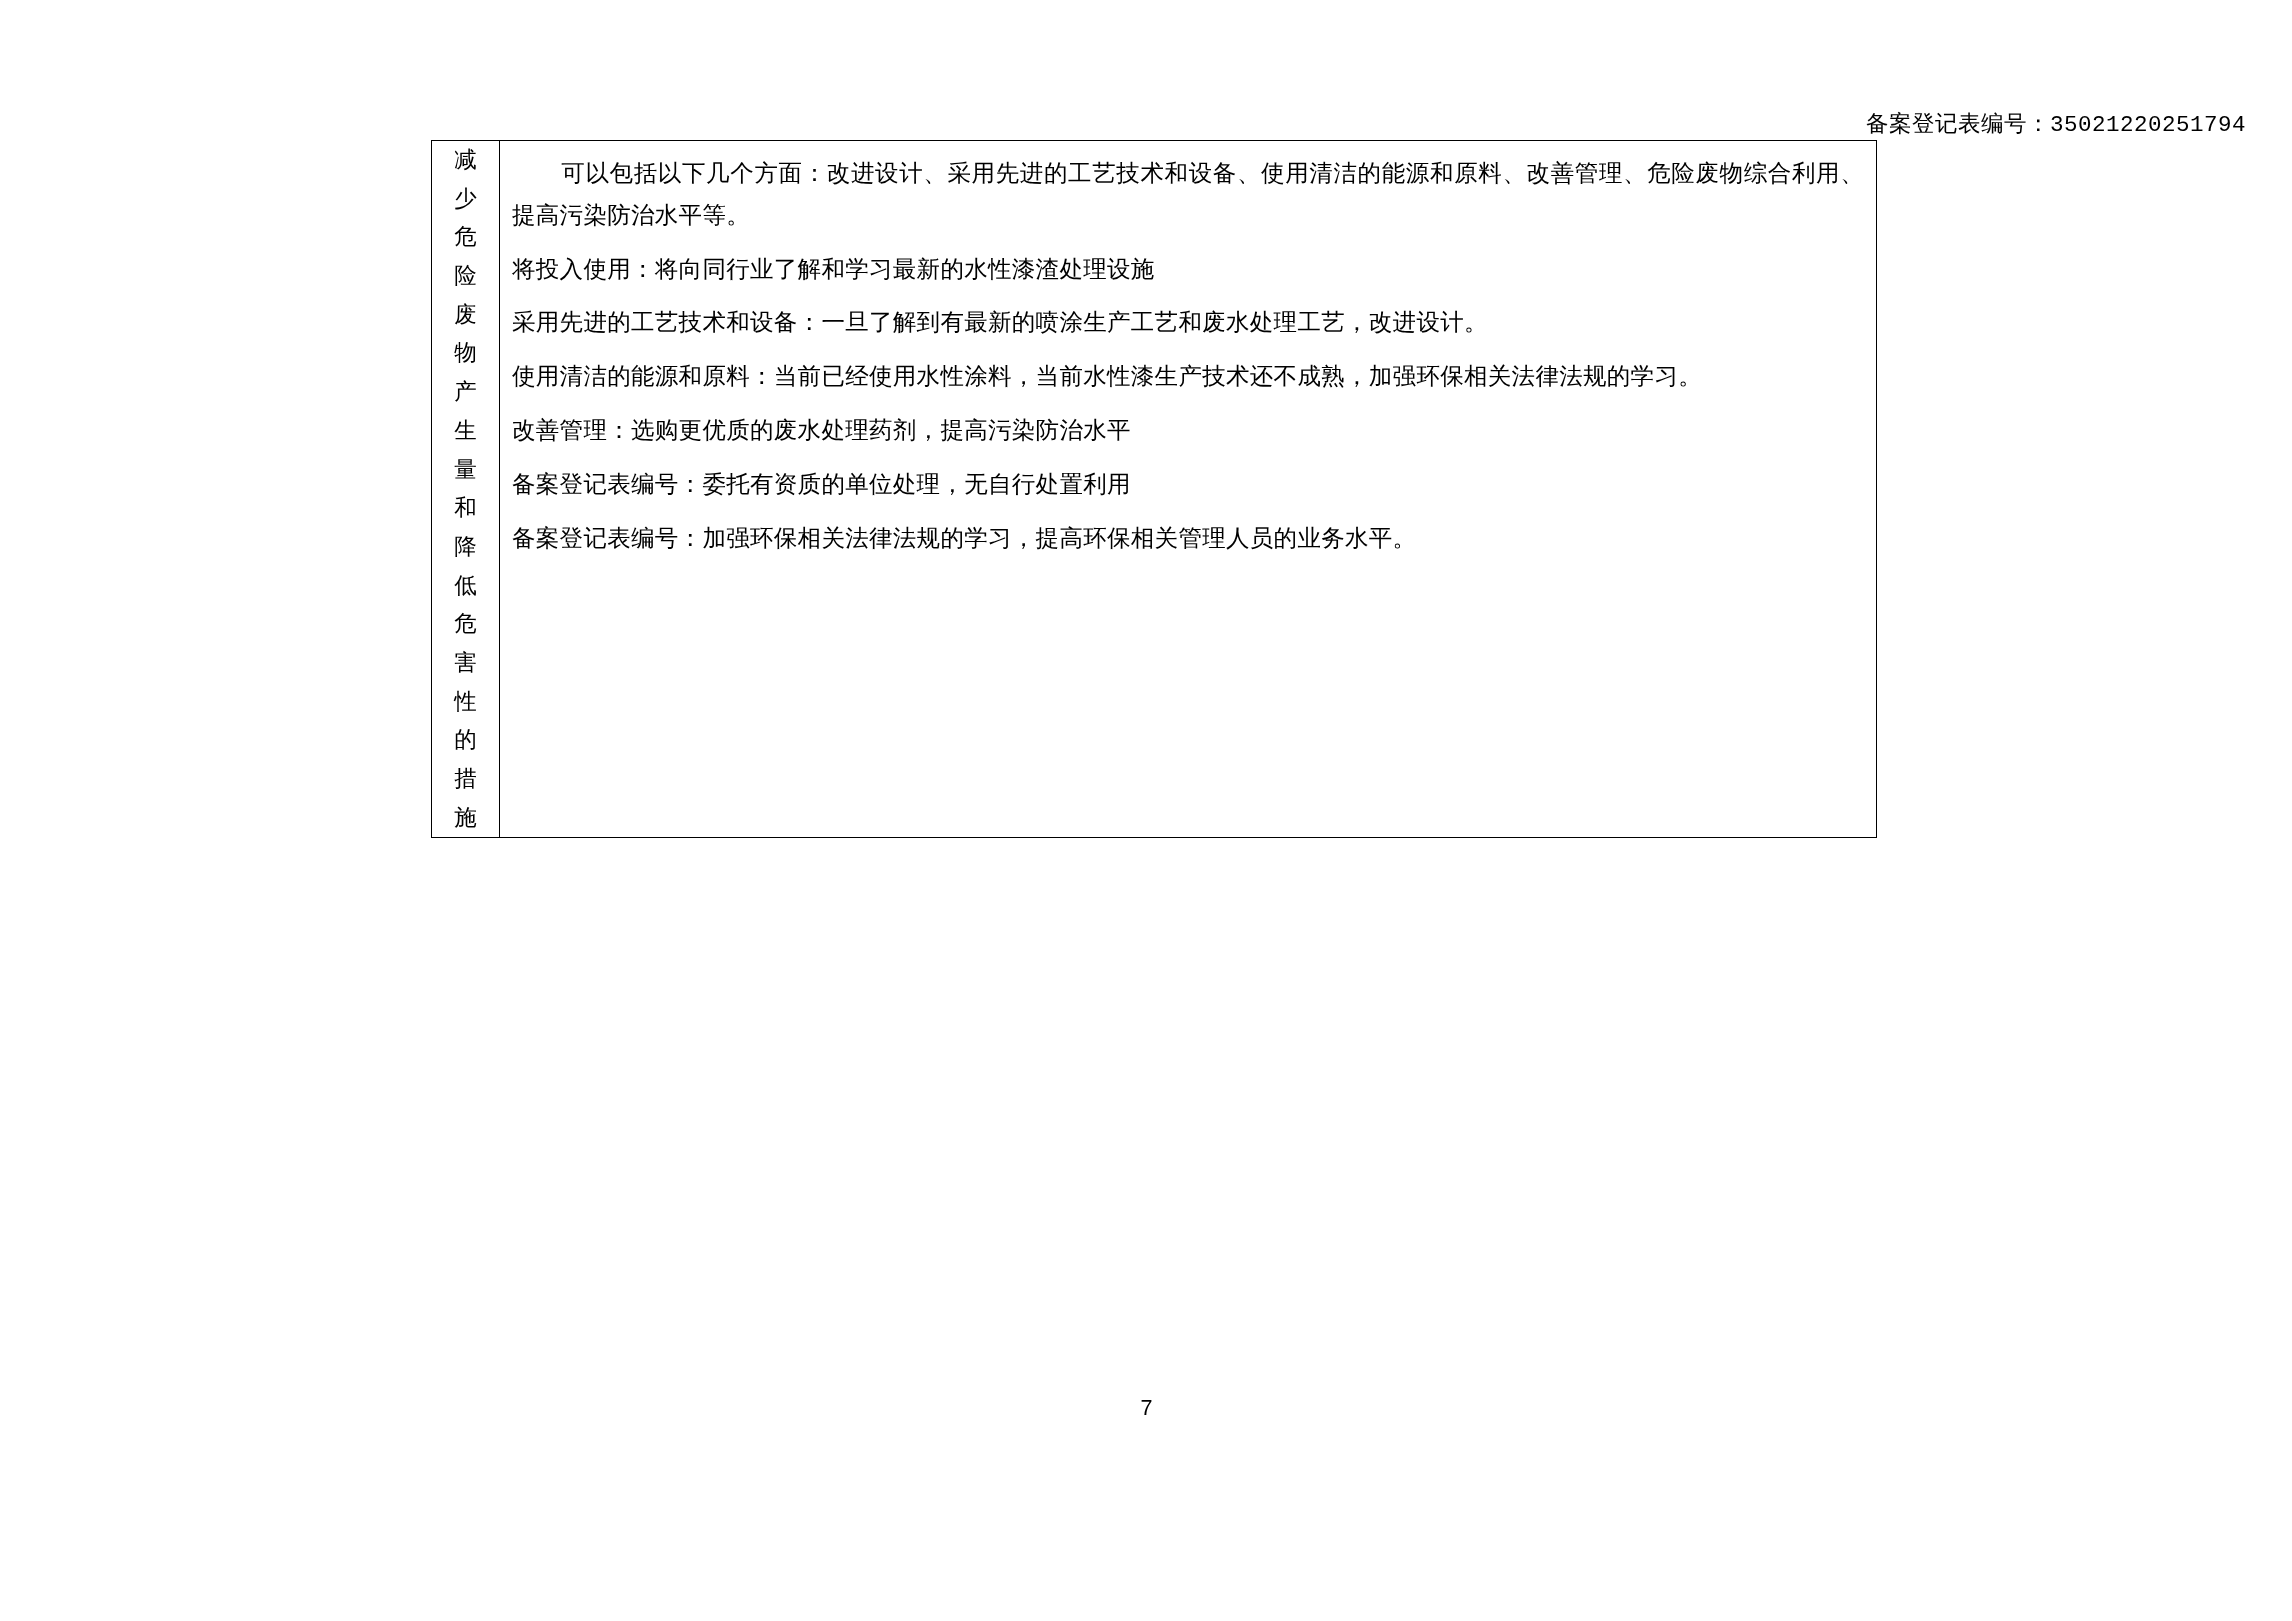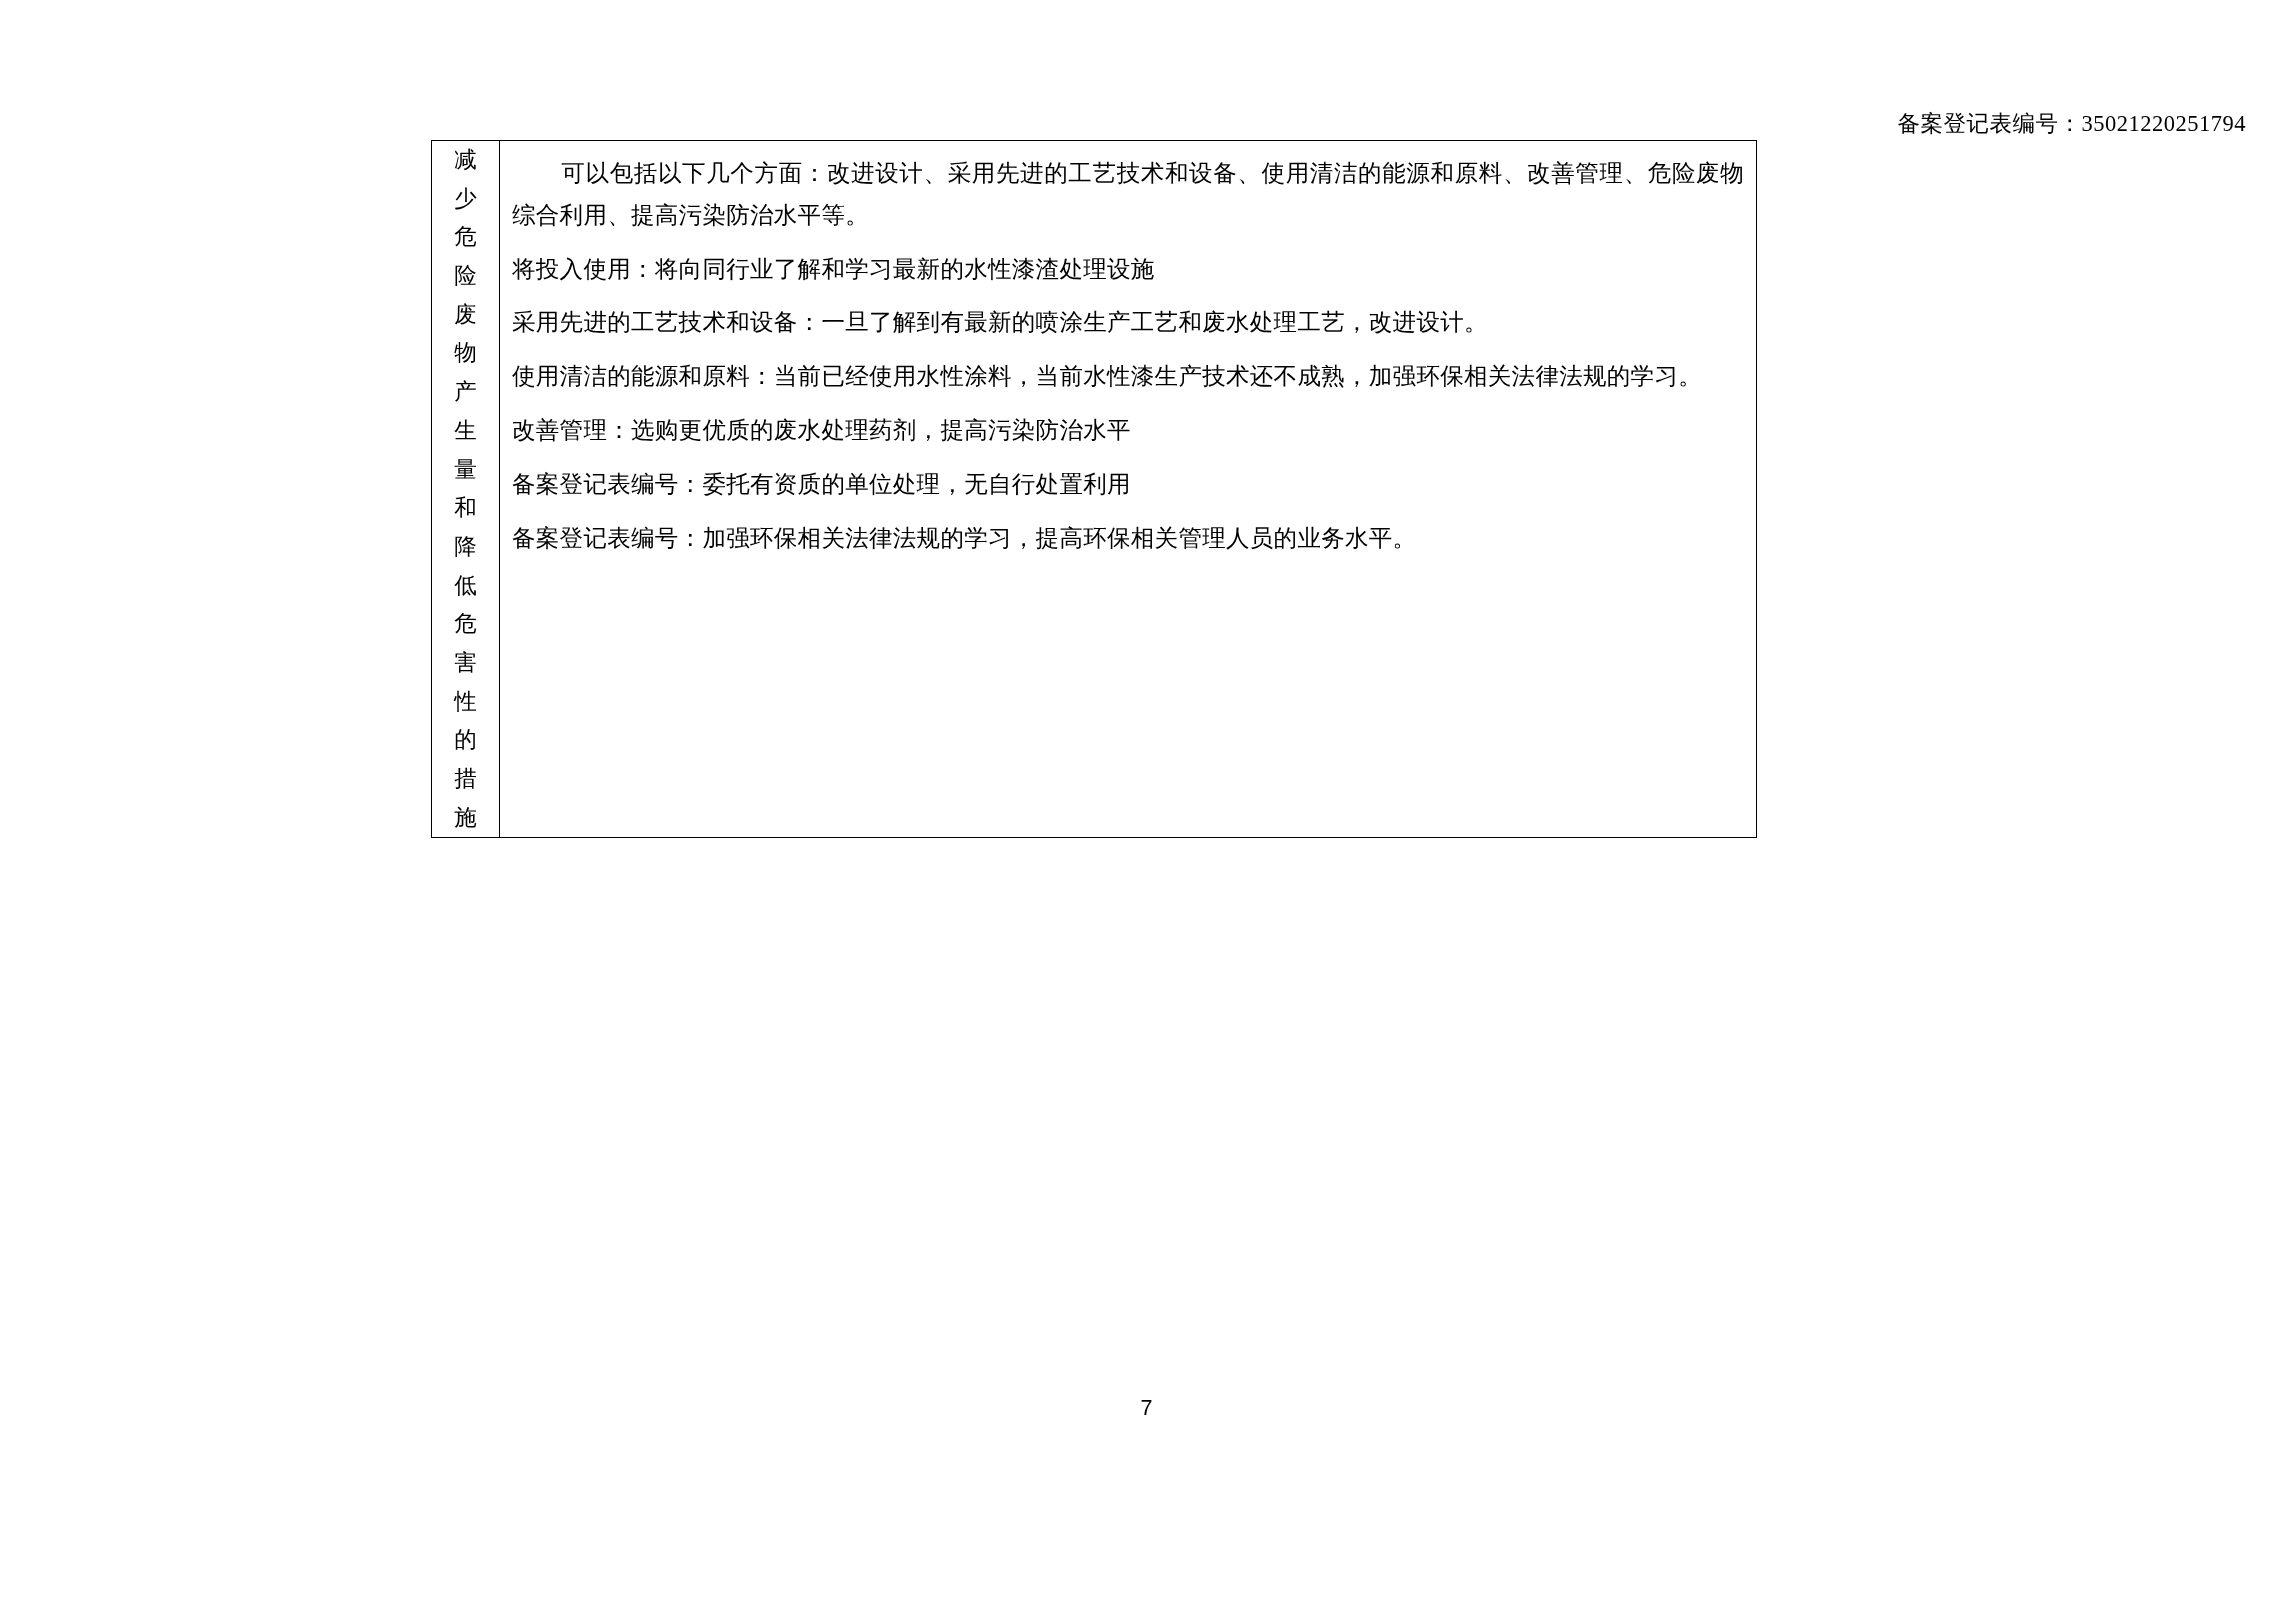--- a/index.html
+++ b/index.html
@@ -19,27 +19,27 @@
     position: absolute;
     inset: 0;
   }
   .header-right {
     position: absolute;
     top: 108px;
     right: 47px;
     font-size: 22.5px;
     letter-spacing: 0.5px;
     white-space: nowrap;
-    font-family: Liberation Serif, serif;
+    font-family: Liberation Mono, monospace;
   }
   .doc-table {
     position: absolute;
     left: 431px;
     top: 140px;
-    width: 1326px;
+    width: 1446px;
     border-collapse: collapse;
     table-layout: fixed;
   }
   .doc-table td {
     border: 1px solid #000000;
     vertical-align: top;
     padding: 0;
   }
   .label-cell {
     width: 67px;

